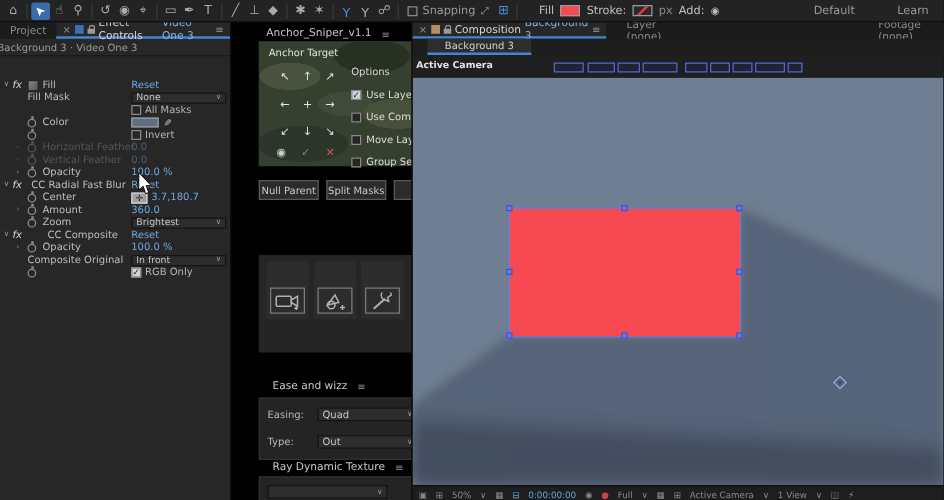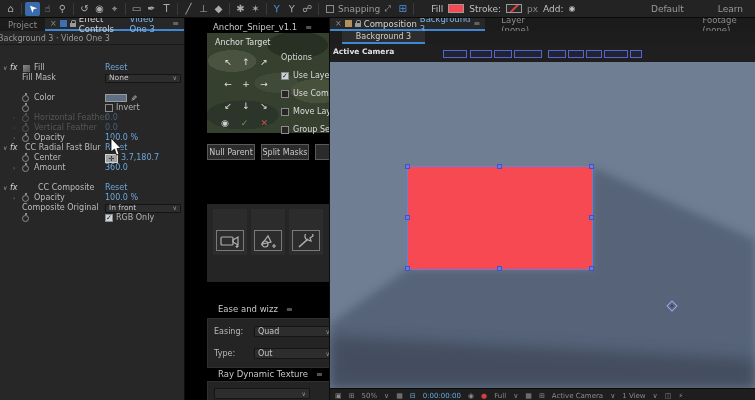--- a/index.html
+++ b/index.html
@@ -209,20 +209,26 @@
     <div class="er" style="top:55px">
       <span class="enm" style="left:22px">Fill Mask</span>
       <span class="rc">
           <span class="dd">
             <span>None</span>
             <span class="ch">∨</span>
           </span>
         </span>
     </div>
 
+    <div class="er" style="top:65px">
+      <span class="rc">
+          <span class="cbx"></span>
+      <span>All Masks</span>
+        </span>
+    </div>
 
     <div class="er" style="top:75px">
       <span class="sw"></span>
       <span class="enm">Color</span>
       <span class="rc">
           <span class="colorsw"></span>
       <span class="eyedrop">✎</span>
         </span>
     </div>
 
@@ -281,20 +287,30 @@
 
     <div class="er" style="top:145px">
       <span class="car sub">›</span>
       <span class="sw"></span>
       <span class="enm">Amount</span>
       <span class="rc">
           <span class="val">360.0</span>
         </span>
     </div>
 
+    <div class="er" style="top:155px">
+      <span class="sw"></span>
+      <span class="enm">Zoom</span>
+      <span class="rc">
+          <span class="dd">
+            <span>Brightest</span>
+            <span class="ch">∨</span>
+          </span>
+        </span>
+    </div>
 
     <div class="er" style="top:165px">
       <span class="car">∨</span>
       <span class="fxl">fx</span>
       <span class="enm" style="left:38px">CC Composite</span>
       <span class="rc">
           <span class="lnk">Reset</span>
         </span>
     </div>
 

